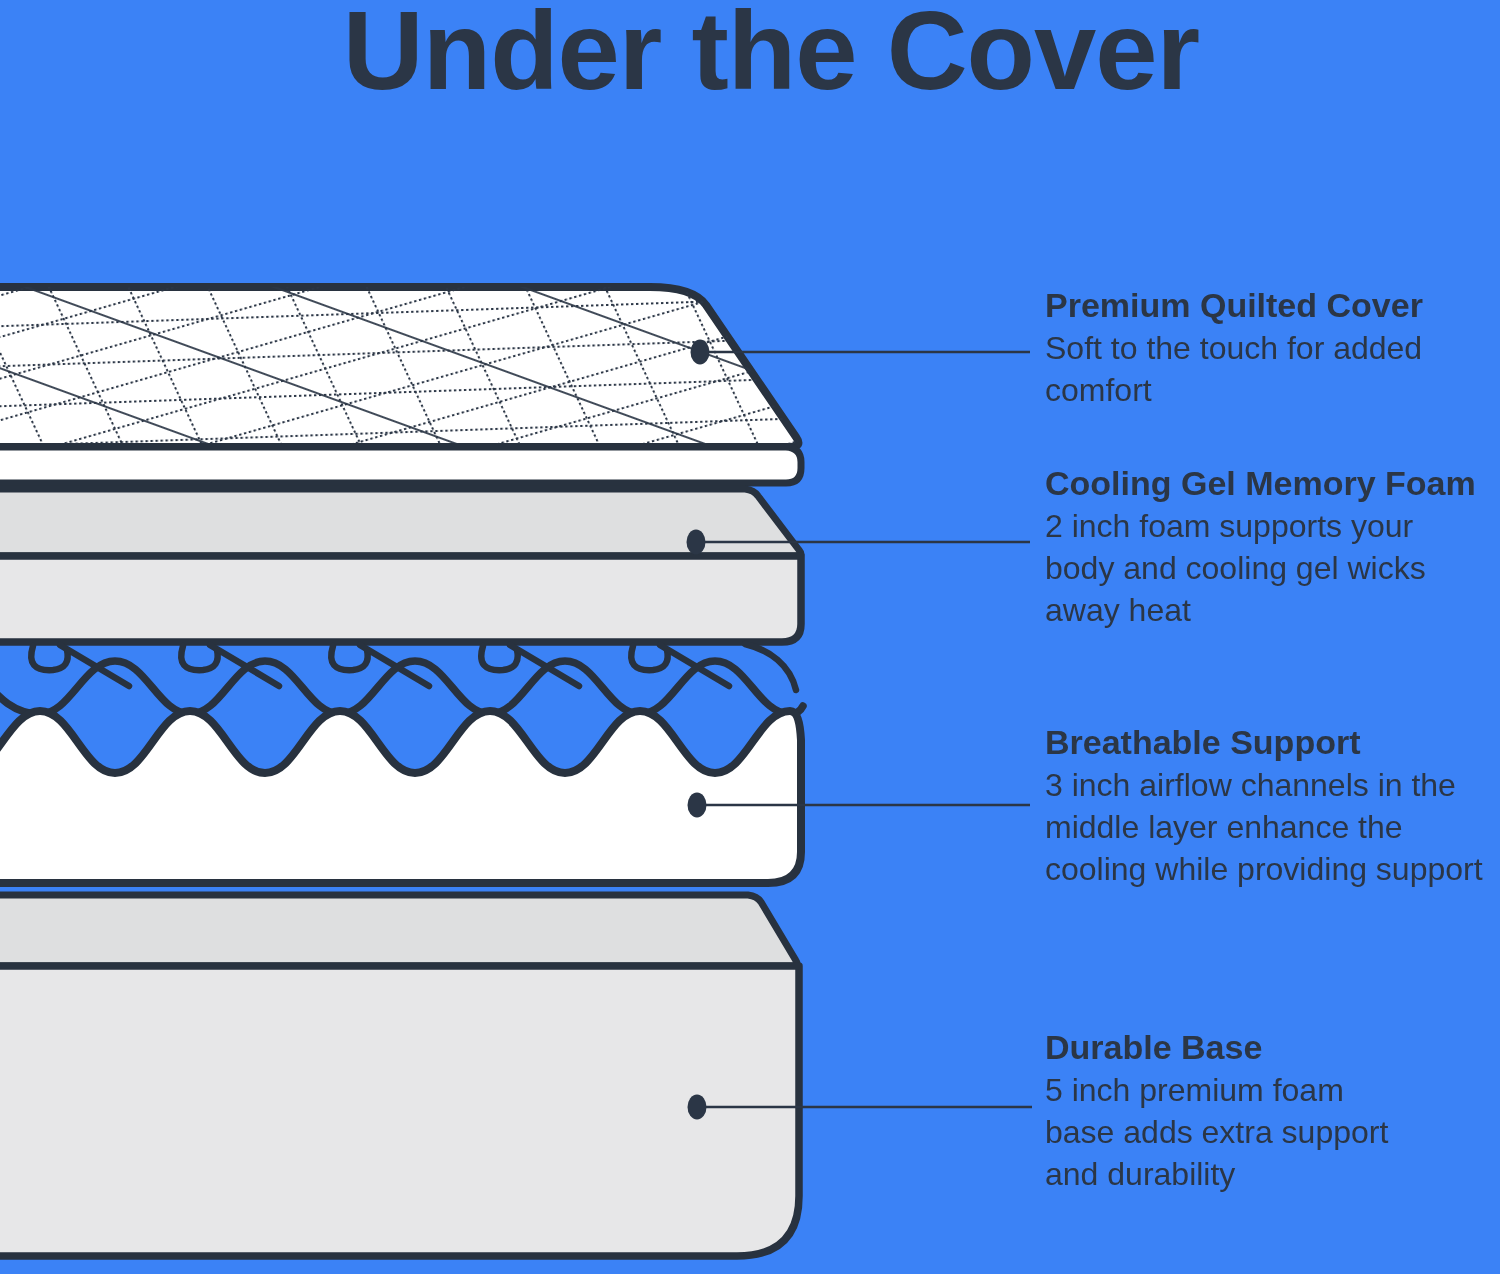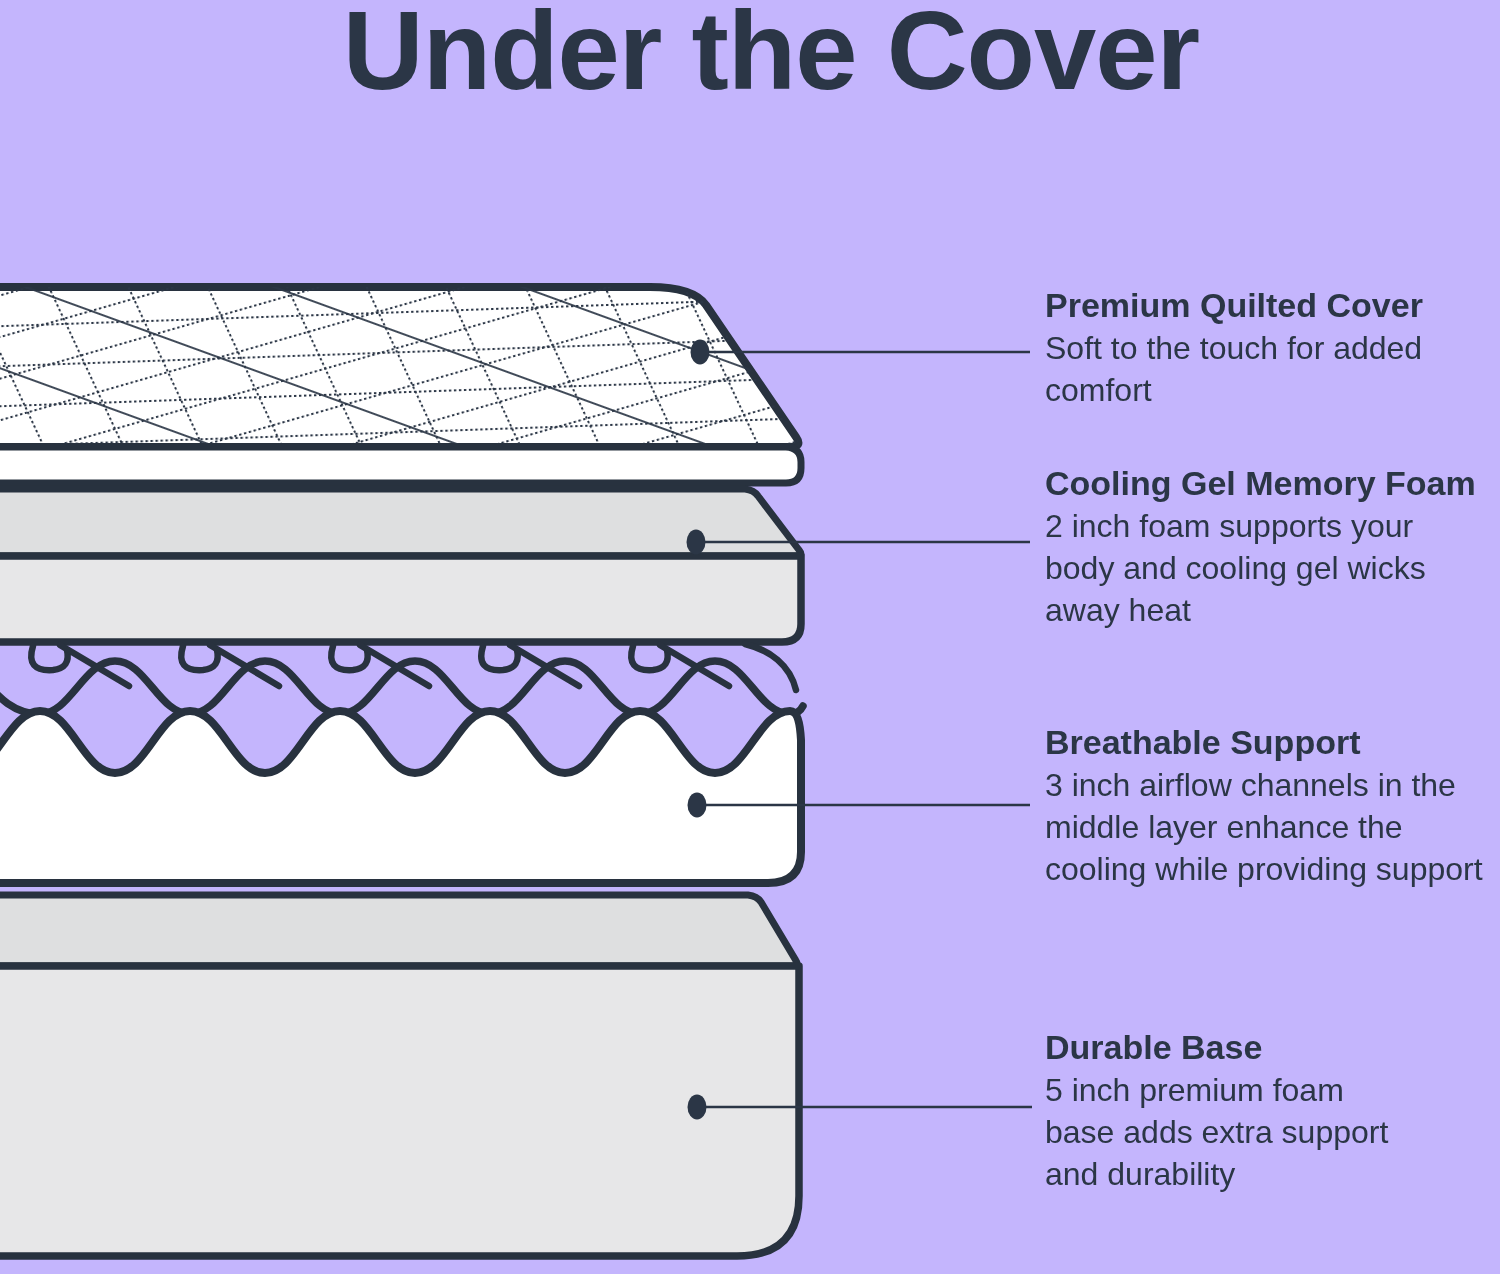--- a/index.html
+++ b/index.html
@@ -1,21 +1,21 @@
 <!DOCTYPE html>
 <html style="--ink: #2b3646; --outline: #28323f; --gray-top: #dedfe0; --gray-front: #e7e7e8; --white: #ffffff;"><head>
 <meta charset="utf-8">
 <style>
   html,body { margin:0; padding:0; background:#ffffff; }
   .stage {
     position: relative;
     width: 1500px;
     height: 1274px;
     overflow: hidden;
-    background: #c4b5fd;
+    background: #3b82f6;
     font-family: "Liberation Sans", sans-serif;
     color: var(--ink);
   }
   .page-title {
     position: absolute;
     top: -14px; left: 0; right: 0;
     margin: 0;
     padding-left: 42px;
     text-align: center;
     font-size: 112px;

